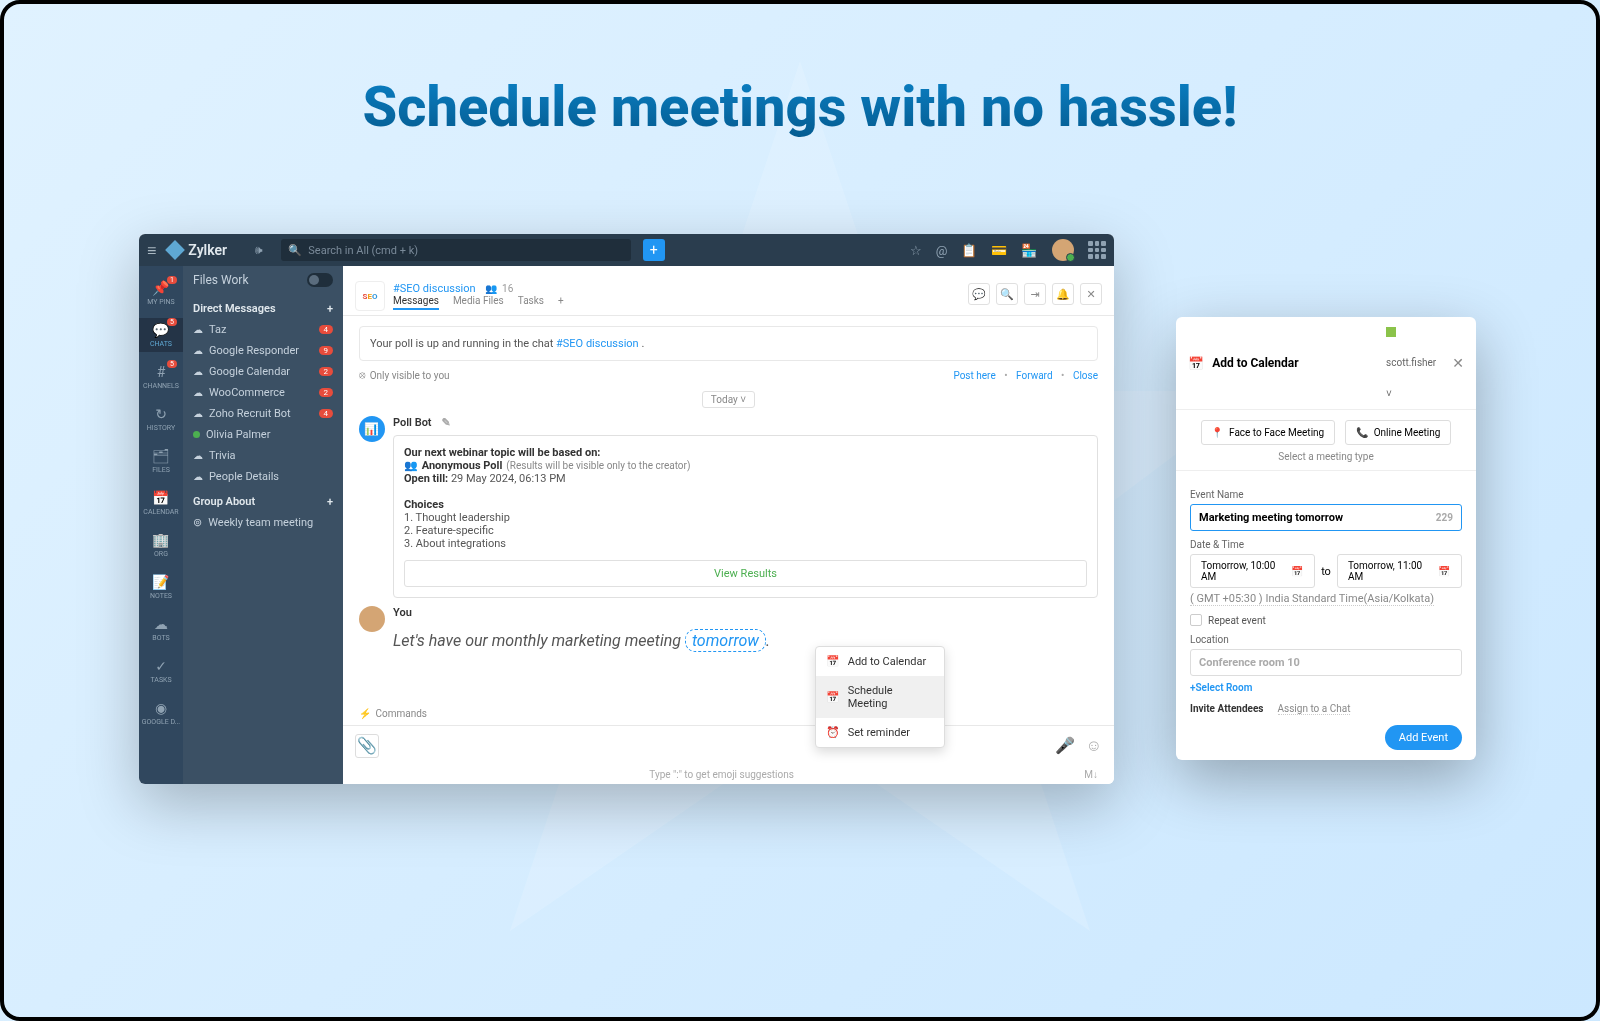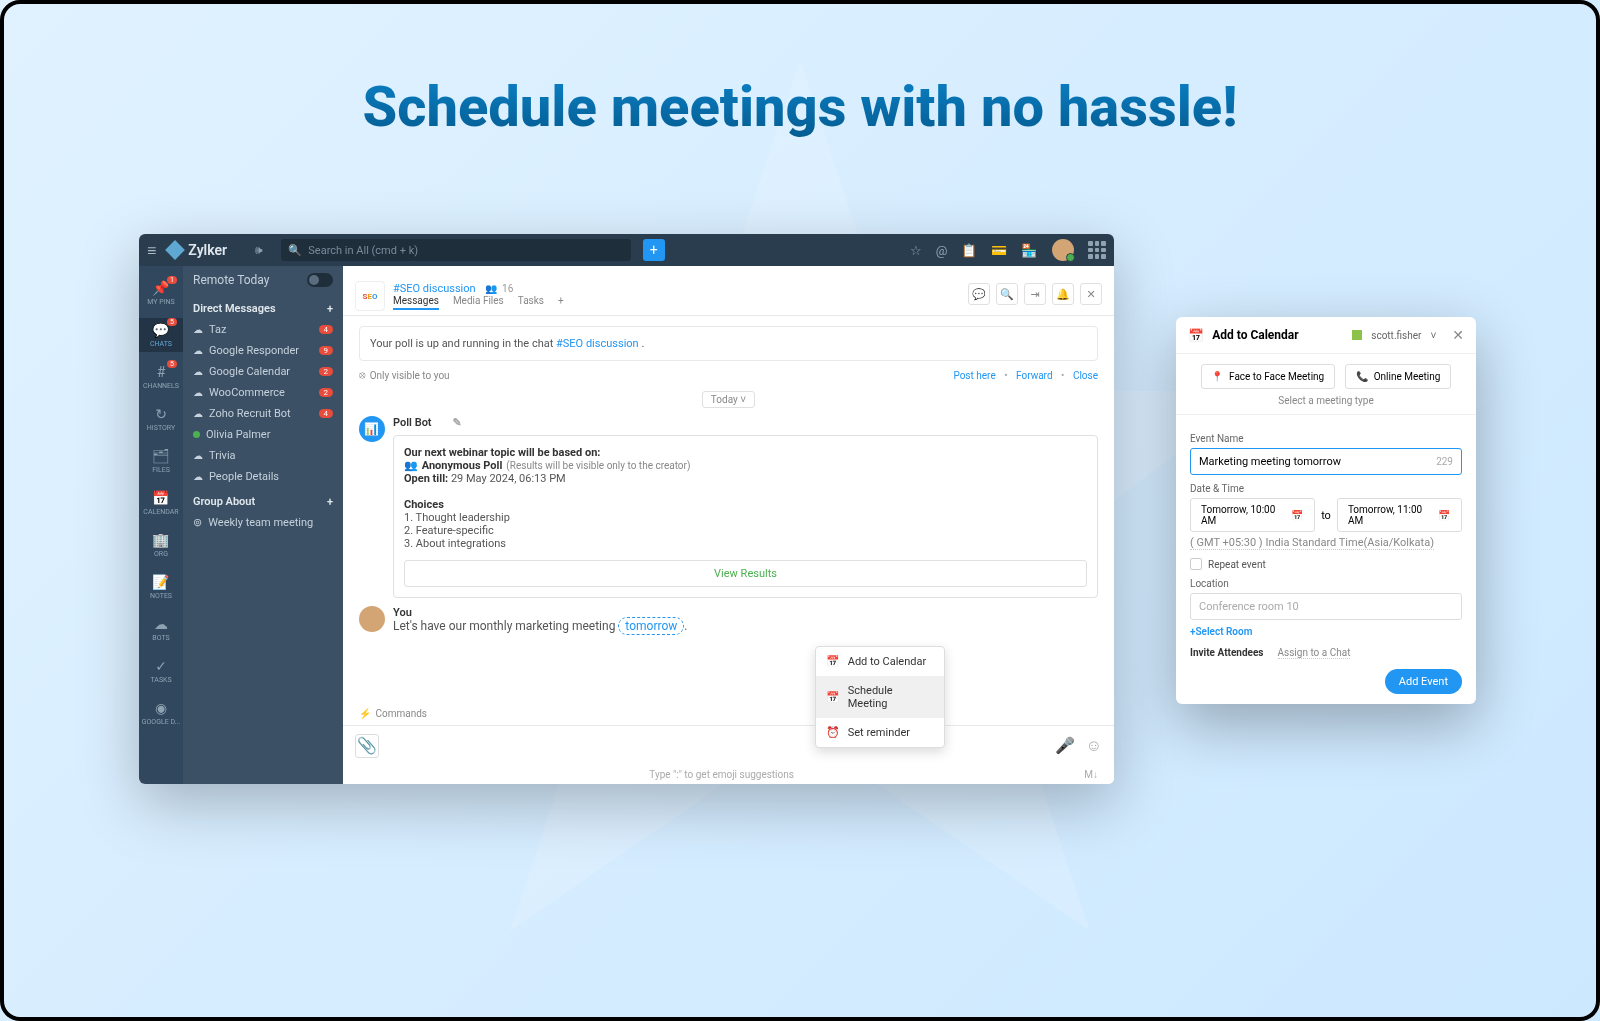--- a/index.html
+++ b/index.html
@@ -53,50 +53,50 @@
 .poll-notice a { color:#2196f3; text-decoration:none; }
 .visibility { display:flex; align-items:center; justify-content:space-between; font-size:10px; color:#888; margin-bottom:10px; }
 .visibility .links span { color:#2196f3; margin-left:6px; cursor:pointer; }
 .visibility .links .dot { color:#aaa; }
 .date-divider { text-align:center; margin:8px 0; }
 .date-pill { display:inline-block; border:1px solid #e0e0e0; border-radius:3px; padding:2px 8px; font-size:10px; color:#888; }
 .msg { display:flex; gap:8px; margin-bottom:8px; }
 .msg-avatar { width:26px; height:26px; border-radius:50%; background:#2196f3; display:flex; align-items:center; justify-content:center; color:#fff; font-size:12px; flex-shrink:0; }
 .msg-avatar.user { background:#d4a574; }
 .msg-body { flex:1; }
-.msg-user { font-weight:600; font-size:11px; color:#333; display:flex; align-items:center; gap:21px; }
+.msg-user { font-weight:600; font-size:11px; color:#333; display:flex; align-items:center; gap:10px; }
 .poll-card { border:1px solid #e0e0e0; border-radius:4px; padding:10px; margin-top:6px; }
 .poll-card b { color:#333; }
 .poll-meta { color:#888; font-size:10px; }
 .poll-actions { display:flex; gap:8px; margin-top:10px; }
 .poll-btn { flex:1; border:1px solid #e0e0e0; border-radius:3px; padding:6px; text-align:center; color:#4caf50; font-size:11px; cursor:pointer; }
 .context-menu { position:absolute; top:380px; left:472px; width:130px; background:#fff; border:1px solid #ddd; border-radius:4px; box-shadow:0 4px 12px rgba(0,0,0,0.15); z-index:10; font-size:11px; }
 .context-menu div { padding:8px 10px; display:flex; align-items:center; gap:8px; cursor:pointer; color:#333; }
 .context-menu div.highlighted { background:#f0f0f0; }
-.you-msg .text { font-size:12px; color:#555; margin-top:0; }
+.you-msg .text { font-size:16px; color:#555; margin-top:12px;font-style:italic; }
 .tomorrow-tag { border:1px dashed #2196f3; border-radius:10px; padding:1px 6px; color:#2196f3; }
 .commands { font-size:10px; color:#888; padding:6px 16px; display:flex; align-items:center; gap:4px; }
 .composer { height:40px; border-top:1px solid #e8e8e8; display:flex; align-items:center; padding:0 12px; gap:10px; }
 .attach { width:24px; height:24px; border:1px solid #ddd; border-radius:3px; display:flex; align-items:center; justify-content:center; color:#888; cursor:pointer; }
 .composer-right { margin-left:auto; display:flex; gap:10px; color:#aaa; }
 .emoji-hint { text-align:center; font-size:10px; color:#aaa; padding:4px; display:flex; justify-content:space-between; padding:4px 16px; }
 
 .calendar-modal { position:absolute; top:313px; right:120px; width:300px; background:#fff; border-radius:6px; box-shadow:0 20px 60px rgba(0,0,0,0.3); z-index:20; font-size:11px; }
 .cal-header { display:flex; align-items:center; padding:10px 12px; border-bottom:1px solid #eee; gap:8px; }
 .cal-header .cal-ico { font-size:13px; }
 .cal-header b { font-size:12px; }
-.cal-user { margin-left:auto; display:flex; align-items:center; gap:9px; font-size:10px; color:#666; }
+.cal-user { margin-left:auto; display:flex; gap:20px; font-size:10px; color:#666;flex-direction:column; }
 .cal-user .sq { width:10px; height:10px; background:#8bc34a; }
 .cal-close { cursor:pointer; color:#888; margin-left:8px; font-size:14px; }
 .cal-tabs { display:flex; gap:10px; padding:10px 16px 6px; justify-content:center; }
 .cal-tab { border:1px solid #ddd; border-radius:3px; padding:6px 10px; font-size:10px; display:flex; align-items:center; gap:5px; cursor:pointer; }
 .cal-subtitle { text-align:center; font-size:10px; color:#888; padding-bottom:8px; border-bottom:1px solid #eee; }
 .cal-form { padding:10px 14px; }
 .cal-label { font-size:10px; color:#666; margin-bottom:4px; margin-top:8px; }
-.cal-input { width:100%; border:1px solid #2196f3; border-radius:3px; padding:6px 8px; font-size:11px; display:flex; align-items:center; }
+.cal-input { width:100%; border:1px solid #2196f3; border-radius:3px; padding:6px 8px; font-size:11px; display:flex; align-items:center;font-weight:bold; }
 .cal-input.plain { border-color:#ddd; }
 .cal-input .count { margin-left:auto; color:#aaa; font-size:10px; }
 .dt-row { display:flex; align-items:center; gap:6px; margin-top:4px; }
 .dt-box { flex:1; border:1px solid #ddd; border-radius:3px; padding:5px 10px; font-size:10px; display:flex; align-items:center; gap:4px; }
 .dt-box .cal-i { margin-left:auto; color:#888; }
 .tz { font-size:11px; color:#888; margin-top:4px; border-bottom:1px dotted #ccc; display:inline-block; }
 .repeat { display:flex; align-items:center; gap:6px; margin-top:8px; font-size:10px; color:#555; }
 .repeat .chk { width:12px; height:12px; border:1px solid #ccc; border-radius:2px; }
 .select-room { color:#2196f3; font-size:10px; cursor:pointer; margin-top:6px; font-weight:600; }
 .invite-row { display:flex; gap:14px; margin-top:10px; font-size:10px; }
@@ -192,21 +192,21 @@
           <span class="ico">✓</span>
           <span>TASKS</span>
         </div>
         <div class="iconitem">
           <span class="ico">◉</span>
           <span>GOOGLE D...</span>
         </div>
       </div>
     <div class="sidepanel">
       <div class="workspace">
-          <span>Remote Today</span>
+          <span>Files Work</span>
           <div class="toggle"></div>
         </div>
       <div class="section-head">
           <span>Direct Messages</span>
           <span>+</span>
         </div>
       <div id="dm-list">
           <div class="dm-item">
             <span class="cloud">☁</span>
             <span>Taz</span>

